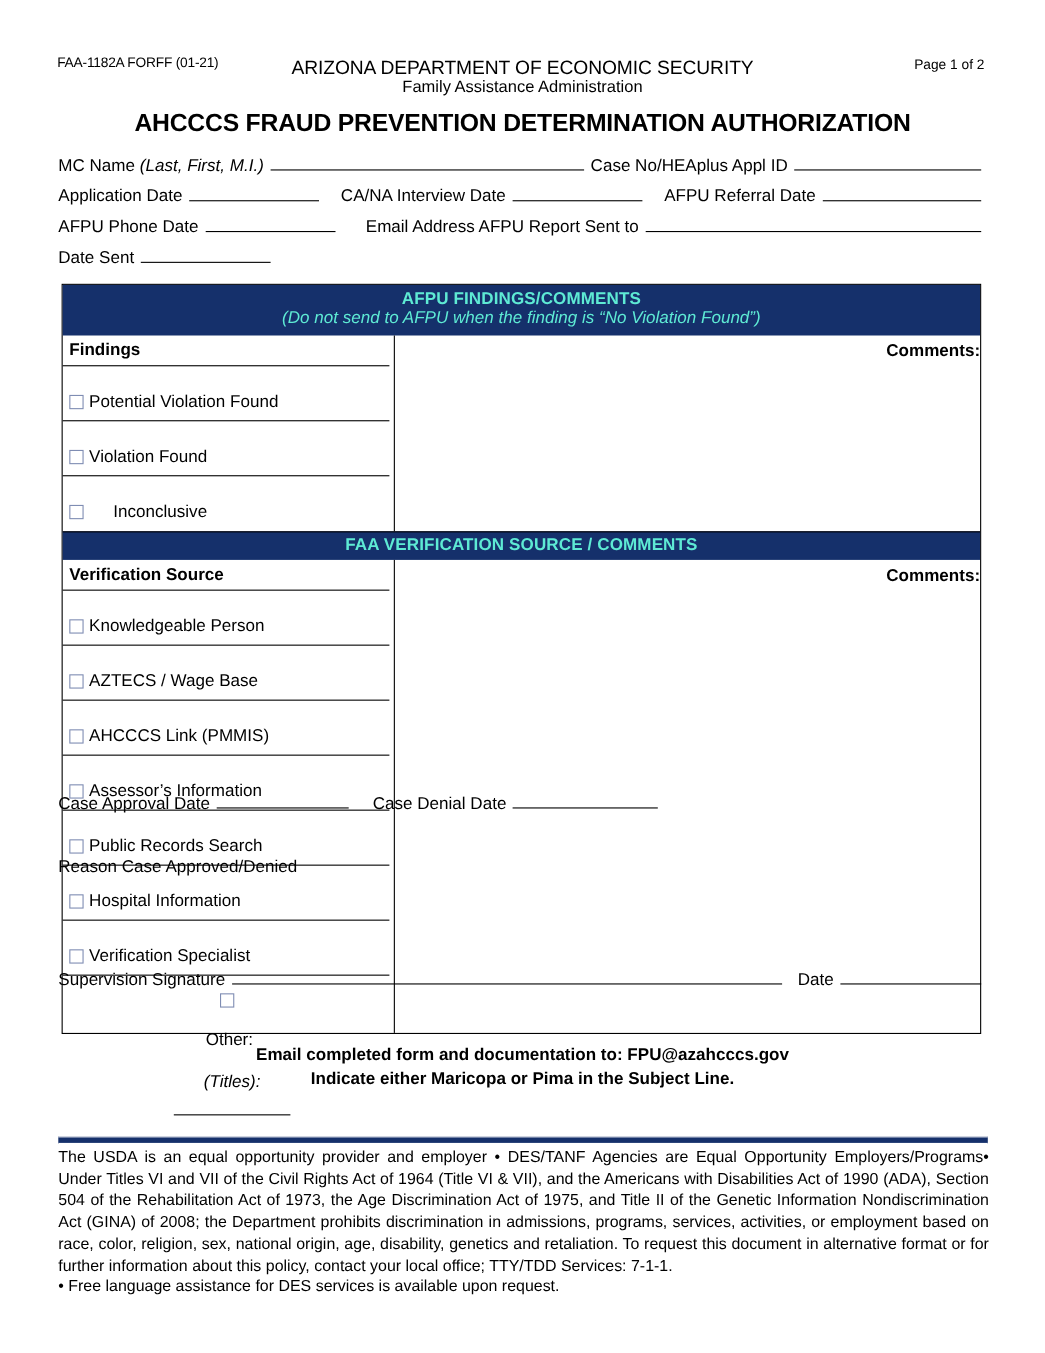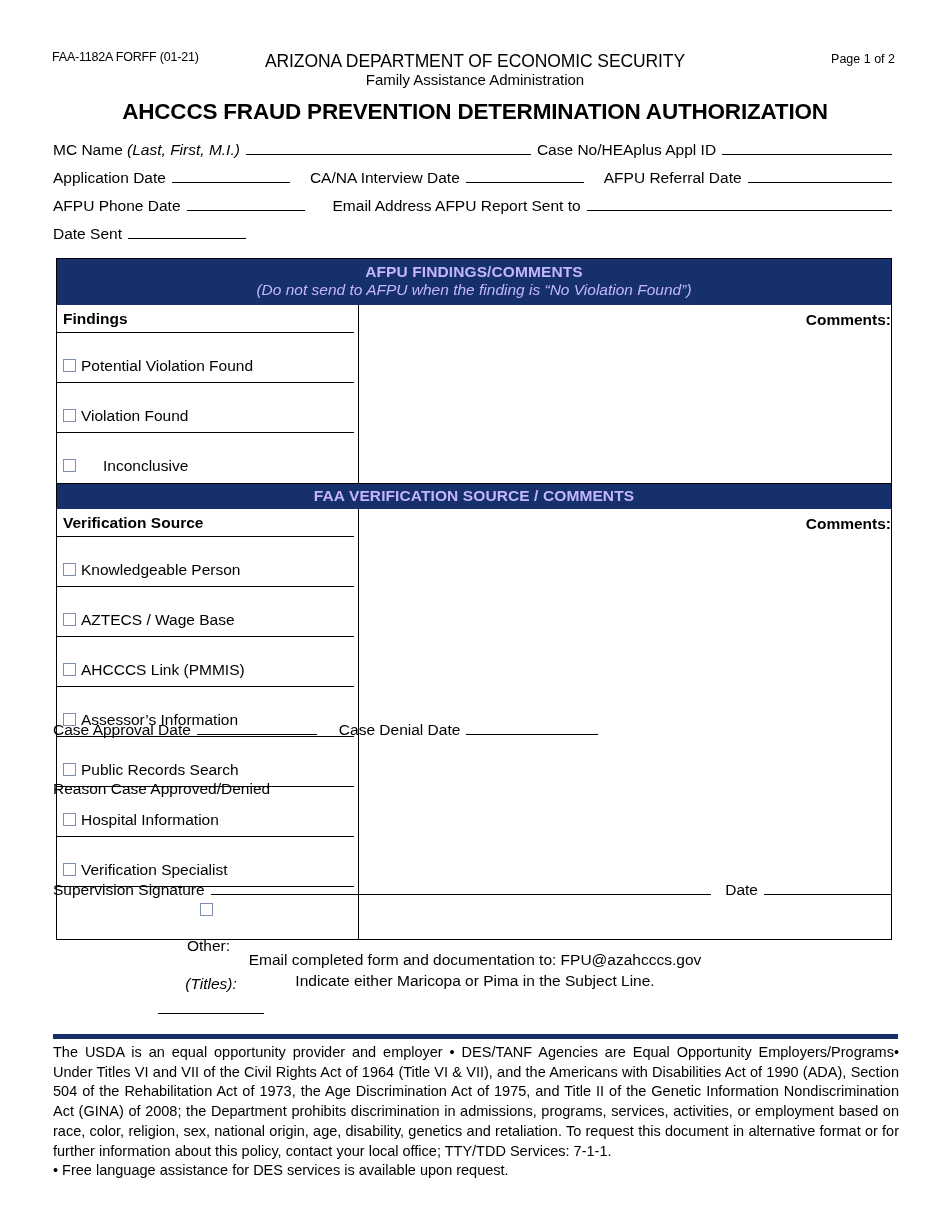--- a/index.html
+++ b/index.html
@@ -86,21 +86,21 @@
   
   .tbl {
     position: absolute;
     left: 56px; top: 258px;
     width: 836px;
     border: 1.6px solid #000;
     box-sizing: border-box;
   }
   .band {
     background: #15306b;
-    color: #c4b5fd;
+    color: #5eead4;
     text-align: center;
     padding: 4px 6px 5px 6px;
     box-sizing: border-box;
   }
   .band .b1 {
     font-size: 15.5px;
     font-weight: bold;
     letter-spacing: 0.1px;
     line-height: 1.18;
   }
@@ -192,21 +192,21 @@
     width: 845px;
     font-size: 15.5px;
   }
 
   
   .mailto {
     position: absolute;
     left: 0; right: 0; top: 950px;
     text-align: center;
     font-size: 15.5px;
-    font-weight: normal;
+    font-weight: bold;
     line-height: 1.35;
   }
 
   
   .fdiv {
     position: absolute;
     left: 53px; top: 1033px;
     width: 845px;
     height: 5px;
     background: #15306b;

